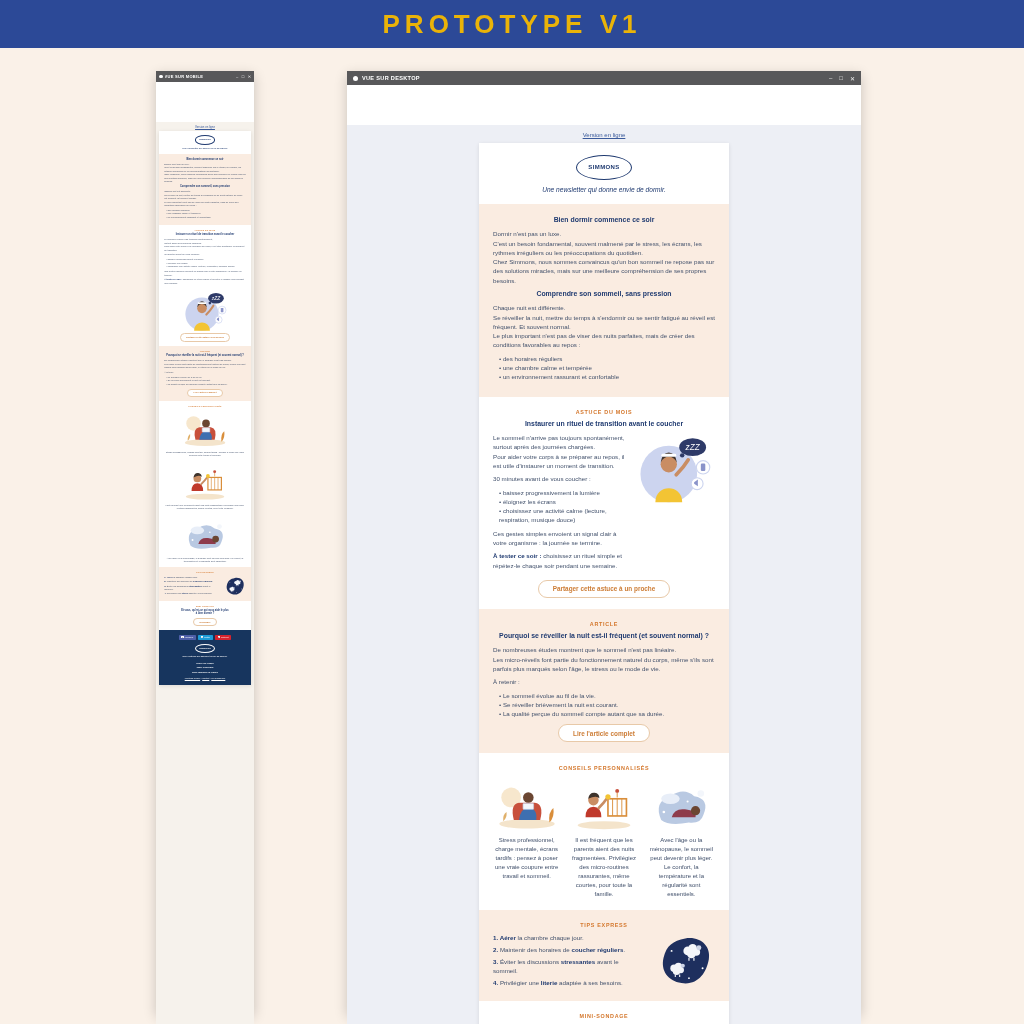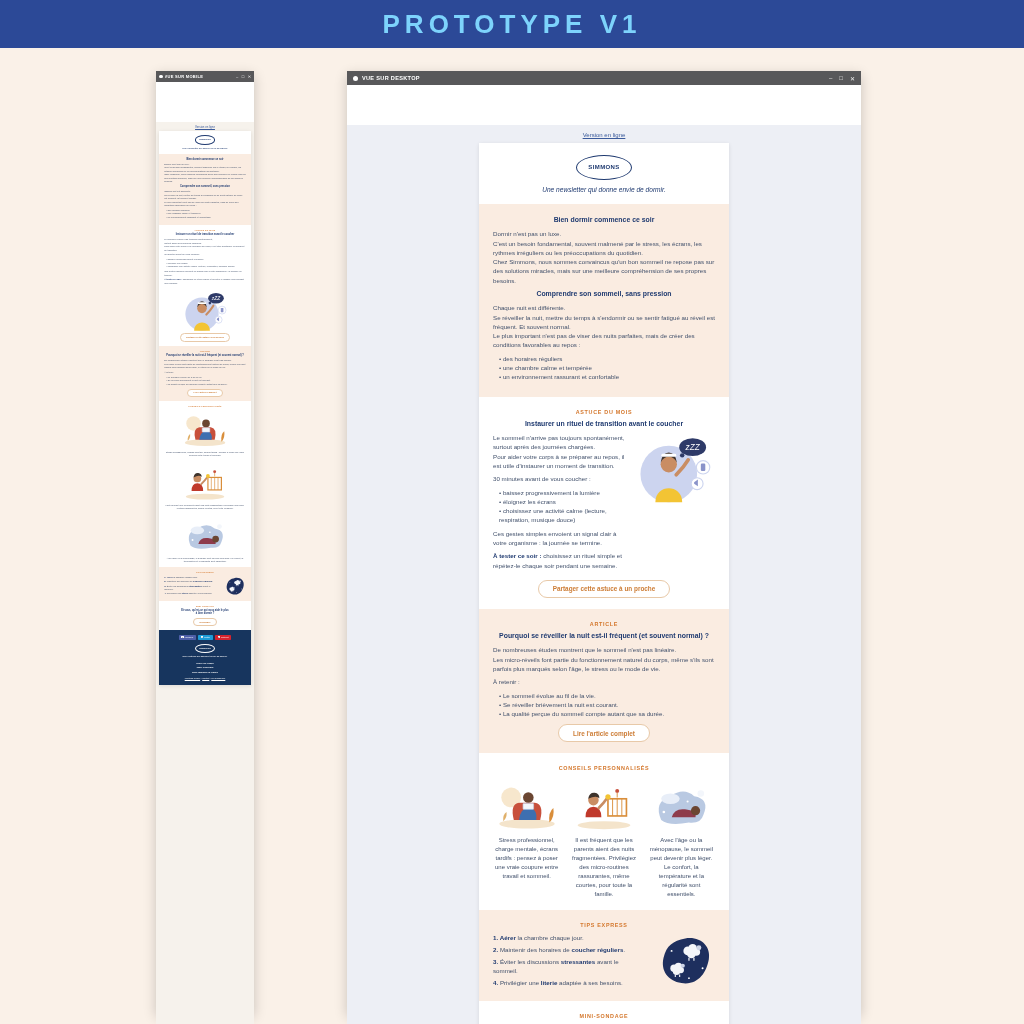--- a/index.html
+++ b/index.html
@@ -2,21 +2,21 @@
 <html><head>
 <meta charset="utf-8">
 <style>
   * { margin:0; padding:0; box-sizing:border-box; }
   html,body { background:#e8e2da; }
   .stage { position:relative; width:1024px; height:1024px; background:#faf1e8;
            font-family:"Liberation Sans", sans-serif; overflow:hidden; margin:0 auto; }
 
   
   .banner { height:48px; background:#2c4997; display:flex; align-items:center; justify-content:center; }
-  .banner span { color:#7dd3fc; font-size:26px; font-weight:700; letter-spacing:5px; }
+  .banner span { color:#eab308; font-size:26px; font-weight:700; letter-spacing:5px; }
 
   
   .window { position:absolute; background:#fff; box-shadow:0 4px 12px rgba(0,0,0,.20); }
   .titlebar { background:#58585a; display:flex; align-items:center; color:#fff; }
   .tb-title { flex:1; font-weight:700; letter-spacing:.3px; white-space:nowrap; overflow:hidden; }
   .dot { border-radius:50%; background:#fff; flex-shrink:0; }
   .ctrl { opacity:.92; cursor:default; }
   .win-desktop { left:347px; top:71px; width:514px; height:942px; }
   .win-mobile  { left:156px; top:71px; width:98px;  height:942px; }
   .win-desktop .titlebar { height:14px; padding:0 6px; gap:4px; font-size:5.6px; }

